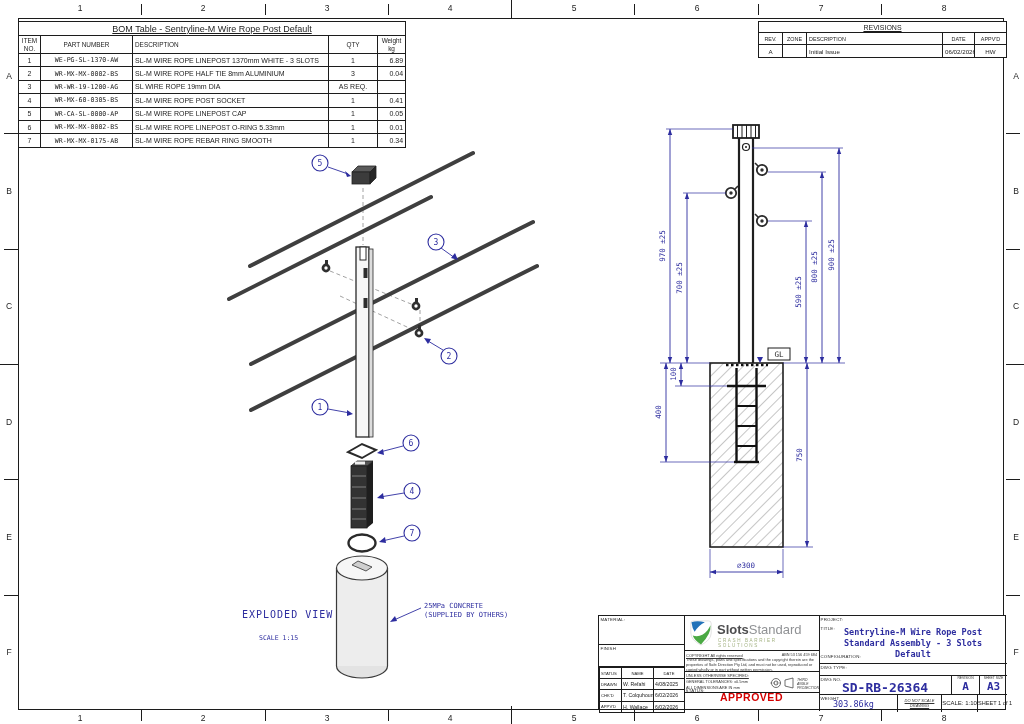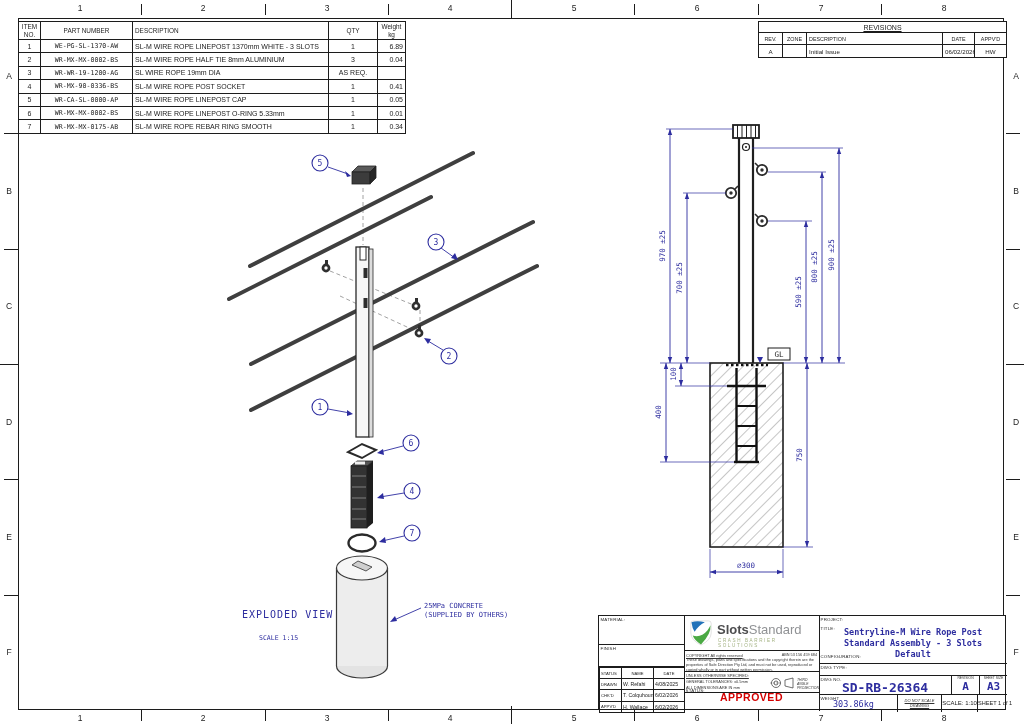--- a/index.html
+++ b/index.html
@@ -113,20 +113,23 @@
 
   <table class="bom">
     <colgroup>
         <col style="width:22px">
         <col style="width:92px">
         <col style="width:196px">
         <col style="width:49px">
         <col style="width:28px">
       </colgroup>
     <tbody>
+        <tr class="t-title">
+          <td colspan="5"><span>BOM Table - Sentryline-M Wire Rope Post Default</span></td>
+        </tr>
     <tr class="t-head">
       <td class="c">ITEM NO.</td>
       <td class="c">PART NUMBER</td>
       <td>DESCRIPTION</td>
       <td class="c">QTY</td>
       <td class="c">Weight kg</td>
     </tr>
     <tr>
       <td class="c">1</td>
       <td class="mono">WE-PG-SL-1370-AW</td>
@@ -143,21 +146,21 @@
     </tr>
     <tr>
       <td class="c">3</td>
       <td class="mono">WR-WR-19-1200-AG</td>
       <td>SL WIRE ROPE 19mm DIA</td>
       <td class="c">AS REQ.</td>
       <td class="r"></td>
     </tr>
     <tr>
       <td class="c">4</td>
-      <td class="mono">WR-MX-90-0336-BS</td>
+      <td class="mono">WR-MX-60-0305-BS</td>
       <td>SL-M WIRE ROPE POST SOCKET</td>
       <td class="c">1</td>
       <td class="r">0.41</td>
     </tr>
     <tr>
       <td class="c">5</td>
       <td class="mono">WR-CA-SL-0000-AP</td>
       <td>SL-M WIRE ROPE LINEPOST CAP</td>
       <td class="c">1</td>
       <td class="r">0.05</td>

